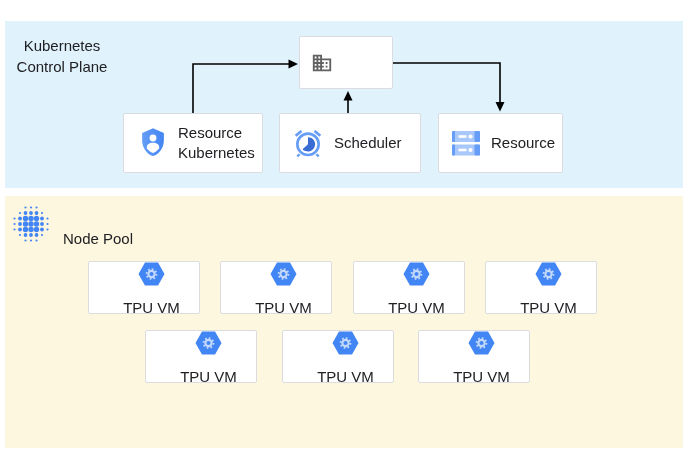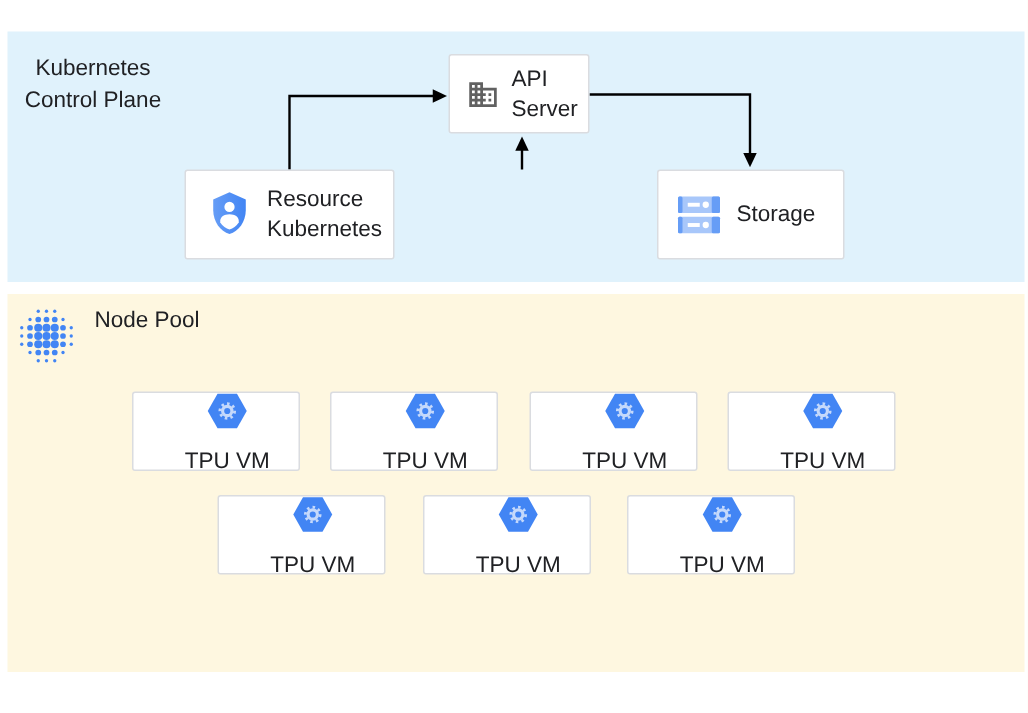--- a/index.html
+++ b/index.html
@@ -18,21 +18,21 @@
   }
   .node .icon{flex:0 0 auto;display:flex;align-items:center;justify-content:center;}
   .node .lbl{font-size:15px;line-height:20px;}
   .api-server{left:299px;top:20px;width:94px;height:53px;padding-left:11px;gap:8px;}
   .api-server .lbl{width:52px;}
   .resource-controllers{left:123px;top:97px;width:140px;height:60px;padding-left:15px;gap:11px;}
   .resource-controllers .lbl{width:82px;}
   .scheduler{left:279px;top:97px;width:142px;height:60px;padding-left:12px;gap:10px;}
   .storage{left:438px;top:97px;width:125px;height:60px;padding-left:12px;gap:10px;}
   .vm{width:112px;height:53px;padding-left:15px;gap:12px;flex-direction:column;}
-  .np-header{position:absolute;left:12px;top:189px;display:flex;align-items:flex-start;gap:13px;}
+  .np-header{position:absolute;left:12px;top:189px;display:flex;align-items:flex-end;gap:13px;}
   .np-header .lbl{font-size:15px;}
   .arrows{position:absolute;left:0;top:0;width:685px;height:475px;pointer-events:none;}
   .caption{position:absolute;left:10px;top:451px;font-size:15px;}
 </style>
 </head>
 <body>
 
 <div class="canvas">
 
   <div class="zone control-plane"></div>
@@ -52,61 +52,75 @@
       <polygon points="500,95.5 495.5,86 504.5,86"></polygon>
     </g>
   </svg>
 
   <div class="node api-server">
     <span class="icon">
       <svg width="22" height="22" viewBox="0 0 24 24">
         <path fill="#616161" d="M12 7V3H2v18h20V7H12zM6 19H4v-2h2v2zm0-4H4v-2h2v2zm0-4H4V9h2v2zm0-4H4V5h2v2zm4 12H8v-2h2v2zm0-4H8v-2h2v2zm0-4H8V9h2v2zm0-4H8V5h2v2zm10 12h-8v-2h2v-2h-2v-2h2v-2h-2V9h8v10zm-2-8h-2v2h2v-2zm0 4h-2v2h2v-2z"></path>
       </svg>
     </span>
-    <span class="lbl">API Server</span>
   </div>
 
   <div class="node resource-controllers">
     <span class="icon">
       <svg width="28" height="32" viewBox="0 0 24 28">
         <defs>
           <linearGradient id="shgrad" x1="0" y1="0" x2="1" y2="0">
             <stop offset="0" stop-color="#669DF6"></stop>
               <stop offset="1" stop-color="#4285F4"></stop>
           </linearGradient>
         </defs>
         <path fill="url(#shgrad)" d="M12 1L2.5 5.2v6.3c0 6.5 4.1 12.4 9.5 13.9 5.4-1.5 9.5-7.4 9.5-13.9V5.2L12 1z"></path>
         <circle cx="12" cy="9.6" r="3" fill="#fff"></circle>
         <path fill="#fff" d="M12 13.8c-3.2 0-5.4 1.6-5.4 3.8v1c1.4 2 3.3 3.5 5.4 4.1 2.1-.6 4-2.1 5.4-4.1v-1c0-2.2-2.2-3.8-5.4-3.8z"></path>
       </svg>
     </span>
     <span class="lbl">Resource Kubernetes</span>
   </div>
 
+  <div class="node scheduler">
+    <span class="icon">
+      <svg width="32" height="32" viewBox="0 0 24 24">
+        <g fill="#669DF6">
+          <path d="M21.9 5.9l-4.4-3.7-1.3 1.5 4.4 3.7 1.3-1.5z"></path>
+          <path d="M7.8 3.7L6.5 2.2 2.1 5.9l1.3 1.5 4.4-3.7z"></path>
+          <path d="M4.9 19.8l-1.6 1.7 1.4 1.2 1.7-1.8-1.5-1.1z"></path>
+          <path d="M19.1 19.8l1.6 1.7-1.4 1.2-1.7-1.8 1.5-1.1z"></path>
+        </g>
+        <circle cx="12" cy="13" r="8" fill="#fff" stroke="#669DF6" stroke-width="2"></circle>
+        <path fill="#3B6CD4" d="M12 13V7.6a5.4 5.4 0 1 1-4.1 9L12 13z"></path>
+      </svg>
+    </span>
+    <span class="lbl">Scheduler</span>
+  </div>
 
   <div class="node storage">
     <span class="icon">
       <svg width="30" height="27" viewBox="0 0 30 27">
         <g>
           <rect x="1" y="1" width="28" height="11" rx="1" fill="#A8C7FA"></rect>
           <rect x="1" y="1" width="3" height="11" rx="1" fill="#669DF6"></rect>
           <rect x="23.5" y="1" width="5.5" height="11" rx="1" fill="#669DF6"></rect>
           <rect x="7.5" y="5.2" width="8" height="2.6" fill="#fff"></rect>
           <circle cx="19.5" cy="6.5" r="2.1" fill="#fff"></circle>
         </g>
         <g>
           <rect x="1" y="14.5" width="28" height="11" rx="1" fill="#A8C7FA"></rect>
           <rect x="1" y="14.5" width="3" height="11" rx="1" fill="#669DF6"></rect>
           <rect x="23.5" y="14.5" width="5.5" height="11" rx="1" fill="#669DF6"></rect>
           <rect x="7.5" y="18.7" width="8" height="2.6" fill="#fff"></rect>
           <circle cx="19.5" cy="20" r="2.1" fill="#fff"></circle>
         </g>
       </svg>
     </span>
-    <span class="lbl">Storage</span>
+    <span class="lbl">Resource</span>
   </div>
 
   <div class="np-header">
     <span class="icon">
       <svg width="38" height="38" viewBox="0 0 38 38" fill="#4285F4">
         <circle cx="13.5" cy="2.5" r="1.1"></circle>
           <circle cx="19" cy="2.5" r="1.1"></circle>
           <circle cx="24.5" cy="2.5" r="1.1"></circle>
         <circle cx="8" cy="8" r="1.1"></circle>
           <circle cx="13.5" cy="8" r="1.9"></circle>

